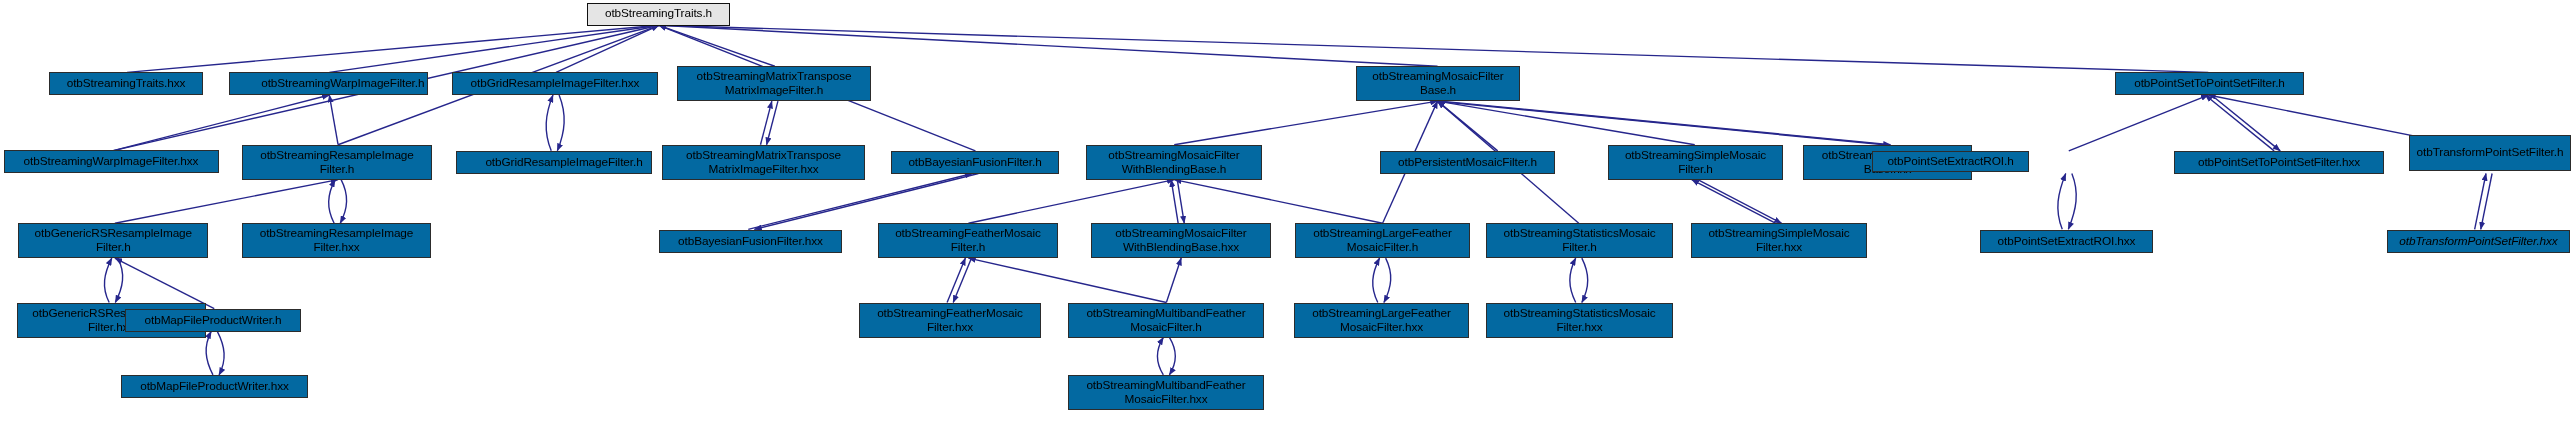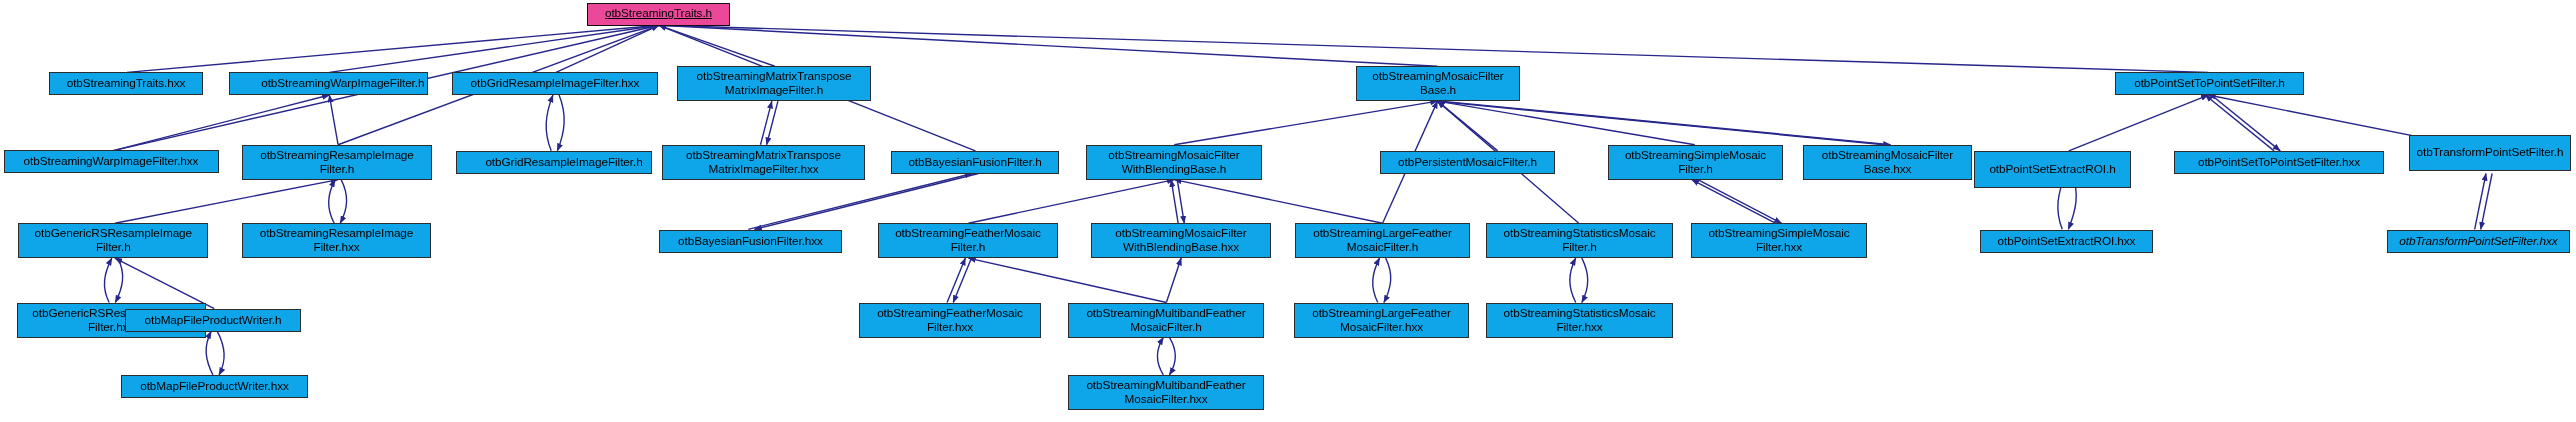--- a/index.html
+++ b/index.html
@@ -21,37 +21,36 @@
     left: 0;
     top: 0;
     width: 2576px;
     height: 422px;
     pointer-events: none;
   }
   .graph-node {
     position: absolute;
     box-sizing: border-box;
     border: 0.9px solid #2c2c2c;
-    background: #0ea5e9;
+    background: #0369a1;
     color: #000000;
     display: flex;
     align-items: center;
     justify-content: center;
     text-align: center;
     line-height: 1.14;
     font-size: 11.8px;
     letter-spacing: -0.1px;
     white-space: pre-line;
     cursor: pointer;
     z-index: 2;
   }
   .graph-node.root {
-    background: #ec4899;
+    background: #e5e5e5;
     border-color: #111111;
-    text-decoration: underline;
   }
   .graph-node .label {
     display: block;
     padding: 0 2.6px;
   }
 </style>
 </head>
 <body>
 
 <div id="graph-canvas">
@@ -137,21 +136,21 @@
       <div class="graph-node" style="left: 662px; top: 145px; width: 203px; height: 35px;"><span class="label">otbStreamingMatrixTranspose
 MatrixImageFilter.hxx</span></div>
       <div class="graph-node" style="left: 891px; top: 151px; width: 168px; height: 23px;"><span class="label">otbBayesianFusionFilter.h</span></div>
       <div class="graph-node" style="left: 1086px; top: 145px; width: 176px; height: 35px;"><span class="label">otbStreamingMosaicFilter
 WithBlendingBase.h</span></div>
       <div class="graph-node" style="left: 1380px; top: 151px; width: 175px; height: 23px;"><span class="label">otbPersistentMosaicFilter.h</span></div>
       <div class="graph-node" style="left: 1608px; top: 145px; width: 175px; height: 35px;"><span class="label">otbStreamingSimpleMosaic
 Filter.h</span></div>
       <div class="graph-node" style="left: 1803px; top: 145px; width: 169px; height: 35px;"><span class="label">otbStreamingMosaicFilter
 Base.hxx</span></div>
-      <div class="graph-node" style="left: 1974px; top: 151px; width: 157px; height: 37px;"><span class="label">otbPointSetExtractROI.h</span></div>
+      <div class="graph-node" style="left: 1872px; top: 151px; width: 157px; height: 21px;"><span class="label">otbPointSetExtractROI.h</span></div>
       <div class="graph-node" style="left: 2174px; top: 151px; width: 210px; height: 23px;"><span class="label">otbPointSetToPointSetFilter.hxx</span></div>
       <div class="graph-node" style="left: 2409px; top: 135px; width: 162px; height: 36px;"><span class="label">otbTransformPointSetFilter.h</span></div>
       <div class="graph-node" style="left: 18.3px; top: 223px; width: 190px; height: 35px;"><span class="label">otbGenericRSResampleImage
 Filter.h</span></div>
       <div class="graph-node" style="left: 242px; top: 223px; width: 189px; height: 35px;"><span class="label">otbStreamingResampleImage
 Filter.hxx</span></div>
       <div class="graph-node" style="left: 659px; top: 230px; width: 183px; height: 23px;"><span class="label">otbBayesianFusionFilter.hxx</span></div>
       <div class="graph-node" style="left: 878px; top: 223px; width: 180px; height: 35px;"><span class="label">otbStreamingFeatherMosaic
 Filter.h</span></div>
       <div class="graph-node" style="left: 1091px; top: 223px; width: 180px; height: 35px;"><span class="label">otbStreamingMosaicFilter

